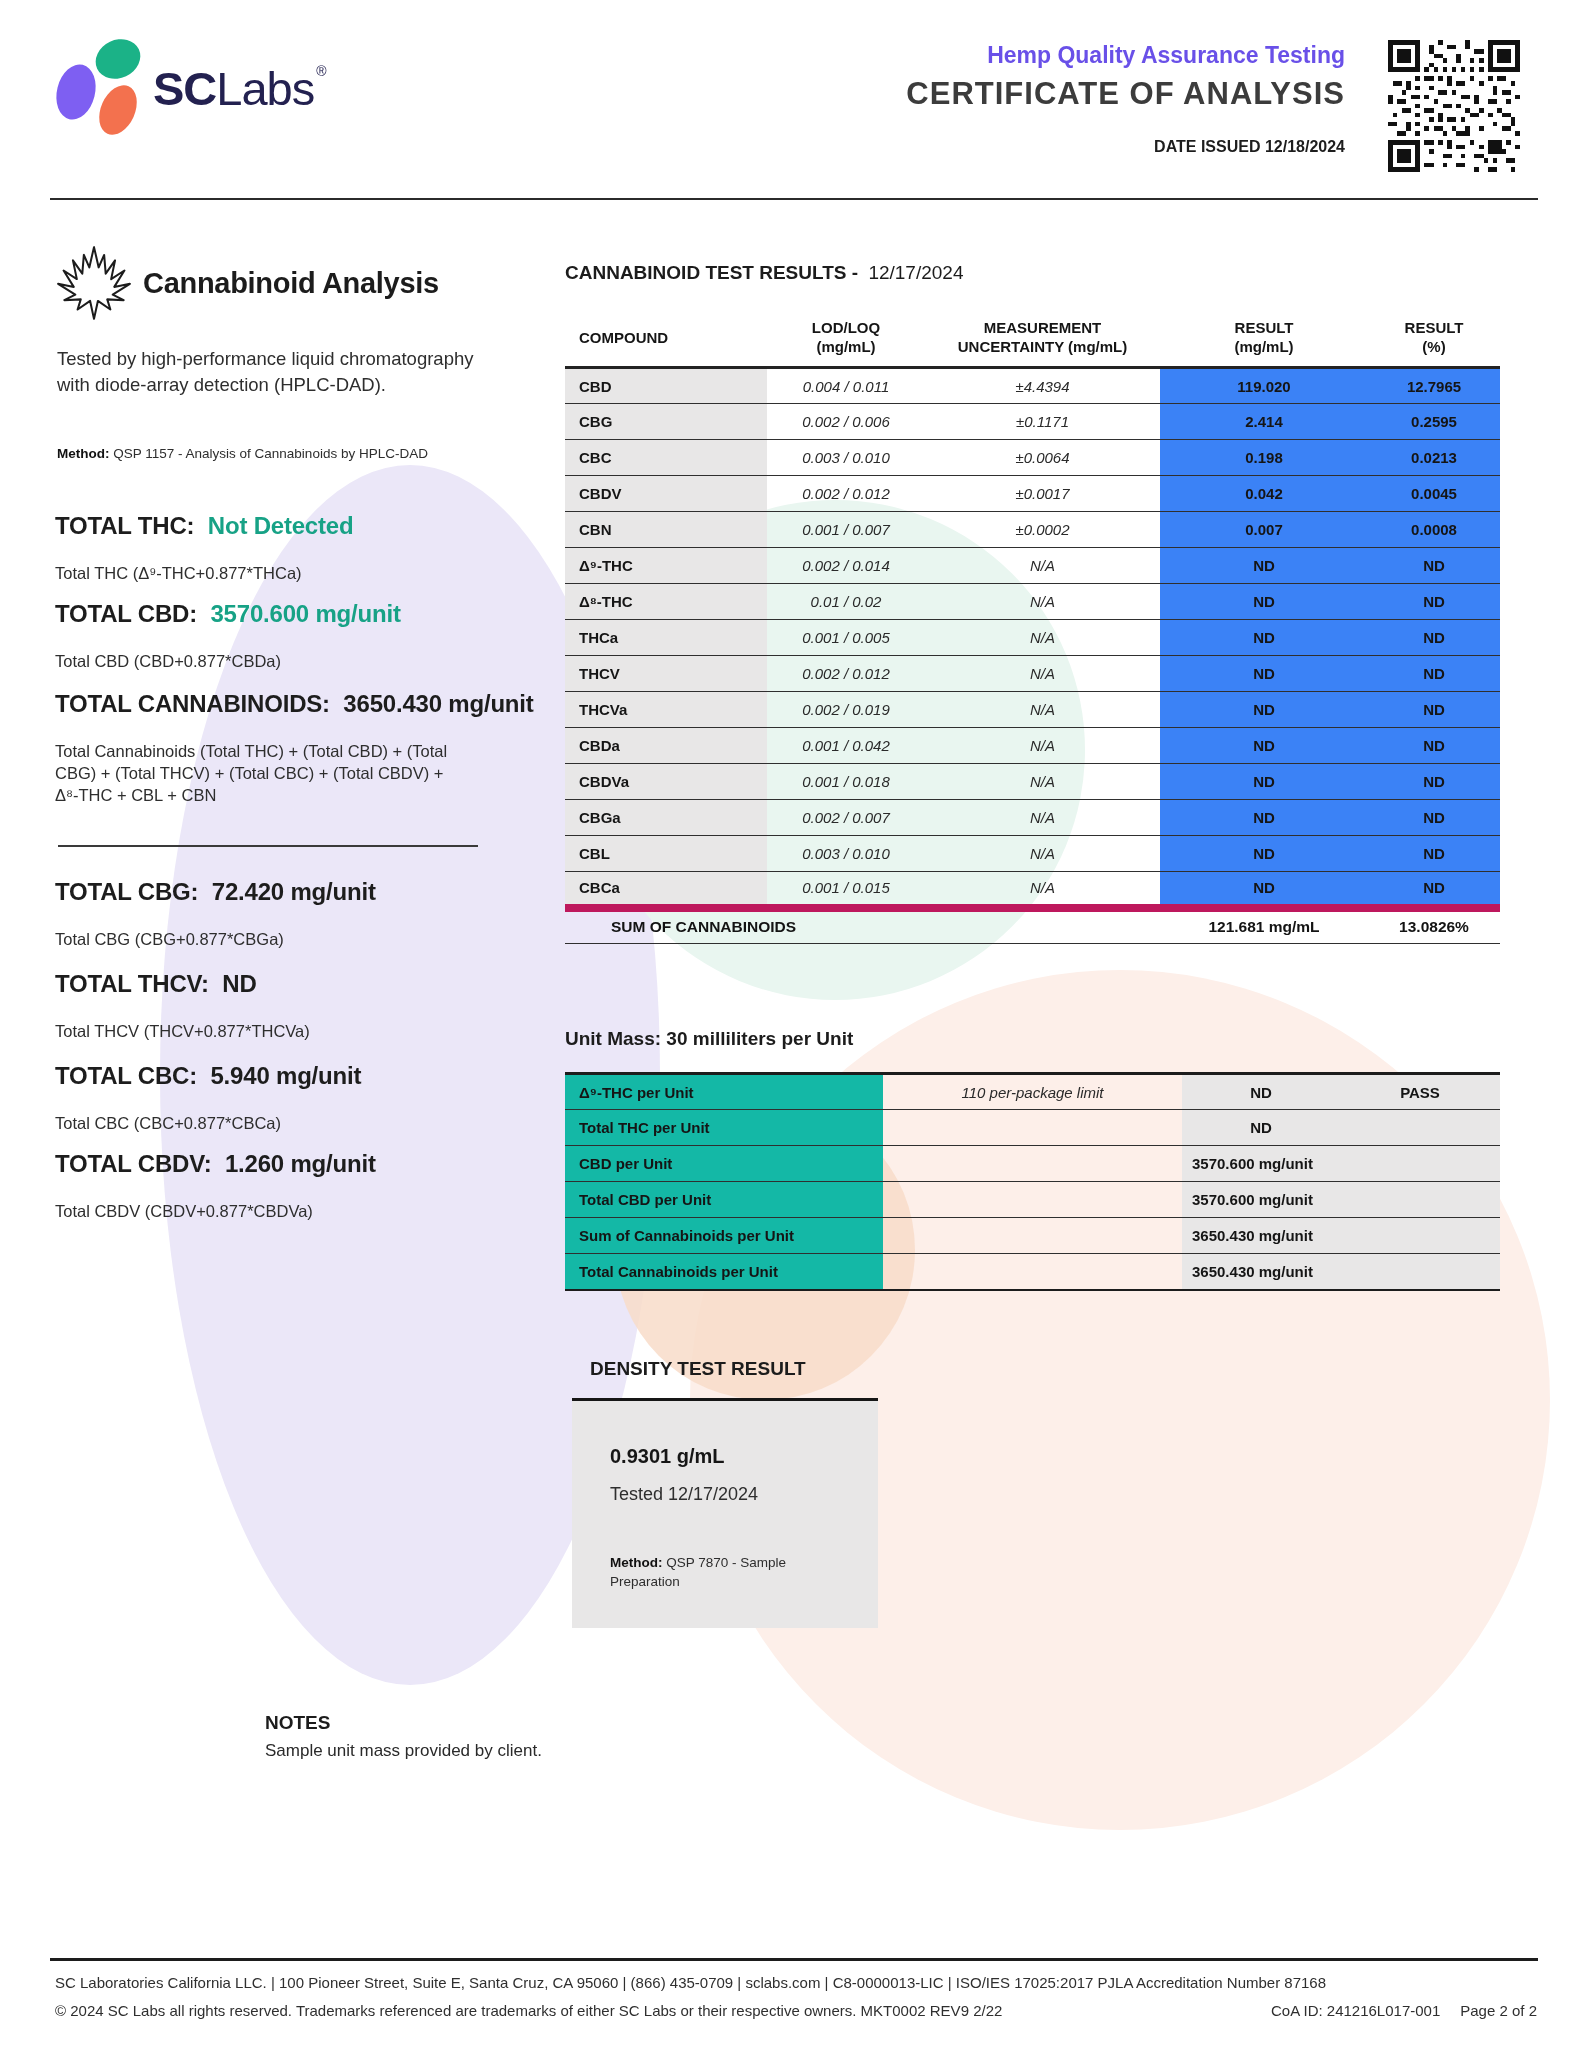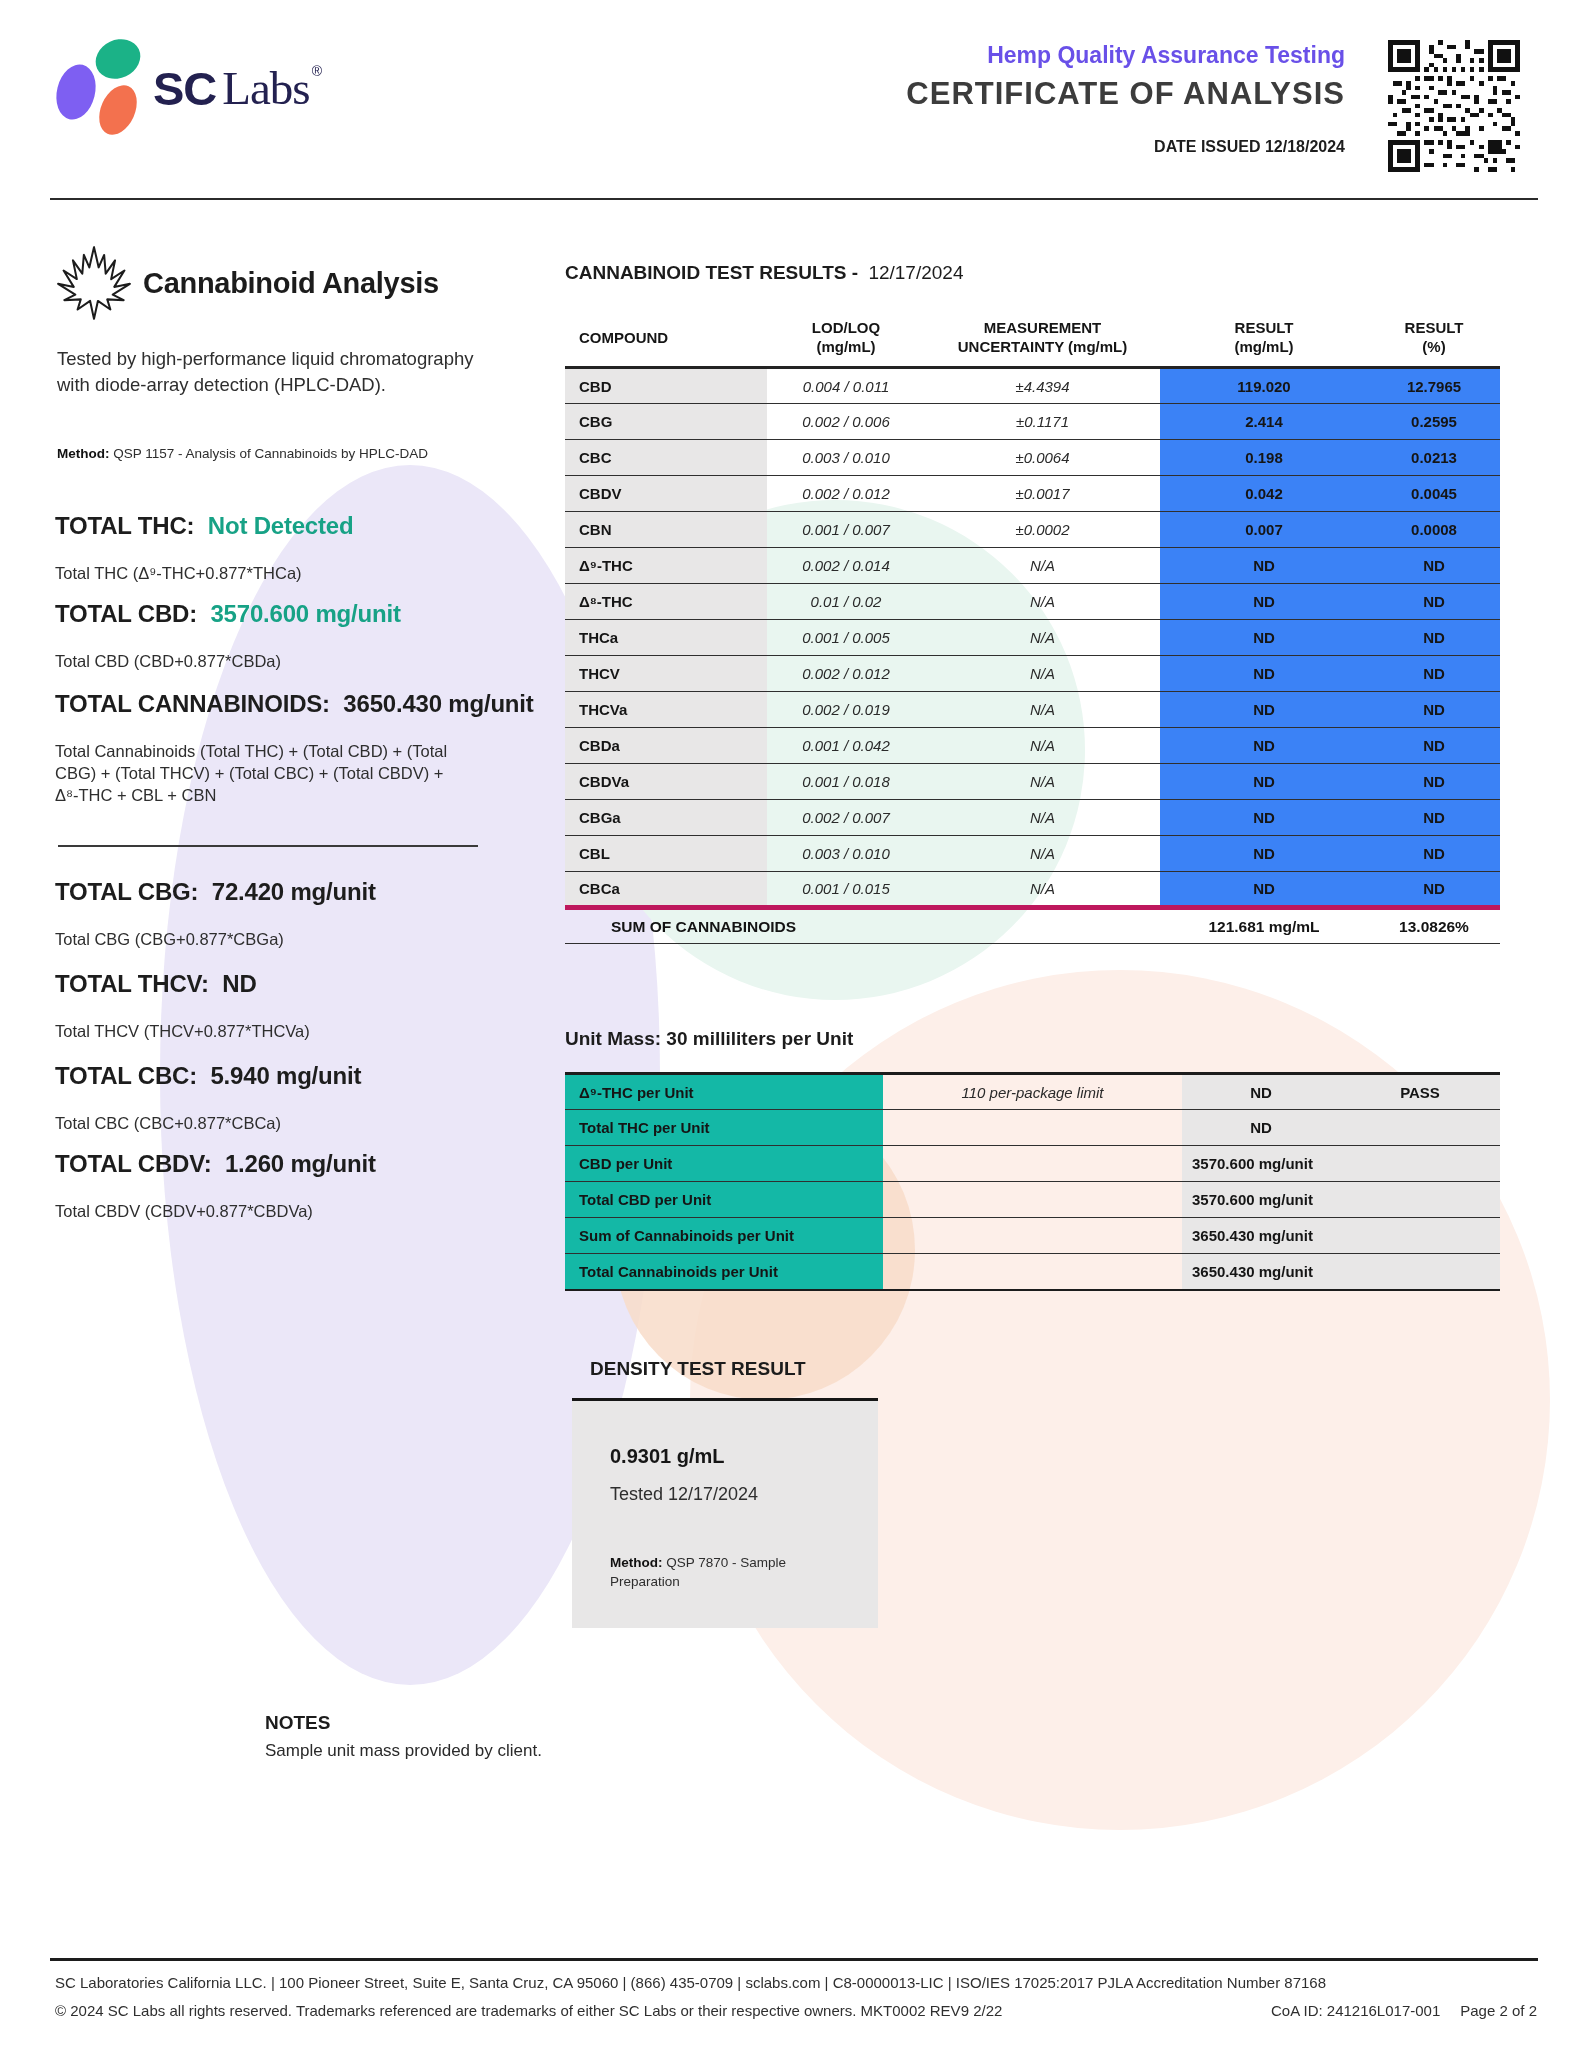--- a/index.html
+++ b/index.html
@@ -22,21 +22,21 @@
 
   
   .logo-wrap { position:absolute; left:55px; top:38px; display:flex; align-items:center; }
   .logo-mark { position:relative; width:82px; height:100px; }
   .logo-mark span { position:absolute; border-radius:50%; }
   .blob-green  { left:40px; top:2px;  width:46px; height:38px; background:#1bb287; transform:rotate(-25deg); }
   .blob-purple { left:2px;  top:26px; width:38px; height:56px; background:#7e5ff2; transform:rotate(14deg); }
   .blob-orange { left:46px; top:46px; width:34px; height:52px; background:#f3714e; transform:rotate(24deg); }
   .logo-text { margin-left:16px; font-size:47px; color:#232150; letter-spacing:-1px; display:flex; align-items:flex-start; }
   .logo-text .sc { font-weight:800; }
-  .logo-text .labs { font-weight:400; margin-left:6px;font-family:Liberation Serif, serif; }
+  .logo-text .labs { font-weight:400; margin-left:0; }
   .logo-text .reg { font-size:14px; font-weight:400; margin-top:2px; margin-left:2px; }
 
   .hdr-right { position:absolute; right:238px; top:42px; text-align:right; }
   .program-title { font-size:23px; font-weight:700; color:#6950e8; }
   .doc-title { margin-top:7px; font-size:31px; font-weight:600; color:#3c3c3c; letter-spacing:1px; }
   .date-issued { margin-top:26px; font-size:16px; font-weight:700; color:#1d1d1d; }
 
   .qr { position:absolute; left:1388px; top:40px; width:132px; height:132px; }
   .qr svg { width:100%; height:100%; shape-rendering:crispEdges; }
 
@@ -71,21 +71,21 @@
   .results-table thead th {
     font-weight:800; color:#151515; text-align:center; vertical-align:middle;
     white-space:pre-line; line-height:19px; padding:8px 0 10px 0;
     border-bottom:3px solid #232323;
   }
   .results-table thead th:first-child { text-align:left; padding-left:14px; }
   .results-table tbody td { height:36px; border-bottom:1px solid #2f2f2f; }
   .cell-comp { background:#e8e7e7; font-weight:700; padding-left:14px; color:#151515; }
   .cell-mid  { font-style:italic; text-align:center; color:#2a2a2a; }
   .cell-num  { background:#3b82f6; font-weight:700; text-align:center; color:#151515; }
-  .sum-row td { height:47px; border-top:5px solid #be185d; border-bottom:3px solid #1c1c1c; font-weight:800; color:#131313; }
+  .sum-row td { height:47px; border-top:8px solid #be185d; border-bottom:3px solid #1c1c1c; font-weight:800; color:#131313; }
   .sum-label { padding-left:46px; font-size:15.5px; }
   .sum-val { text-align:center; font-size:15.5px; }
 
   
   .unit-heading { position:absolute; left:565px; top:1028px; font-size:19px; font-weight:800; color:#1c1c1c; }
   .unit-table { position:absolute; left:565px; top:1072px; width:935px; font-size:15px; border-top:3px solid #1c1c1c; border-bottom:2px solid #1c1c1c; }
   .unit-table td { height:36px; border-bottom:1px solid #2f2f2f; }
   .u-label { background:#14b8a6; font-weight:700; padding-left:14px; color:#151515; }
   .u-limit { font-style:italic; text-align:center; color:#2a2a2a; }
   .u-res   { background:#e8e7e7; font-weight:700; text-align:center; color:#151515; }

